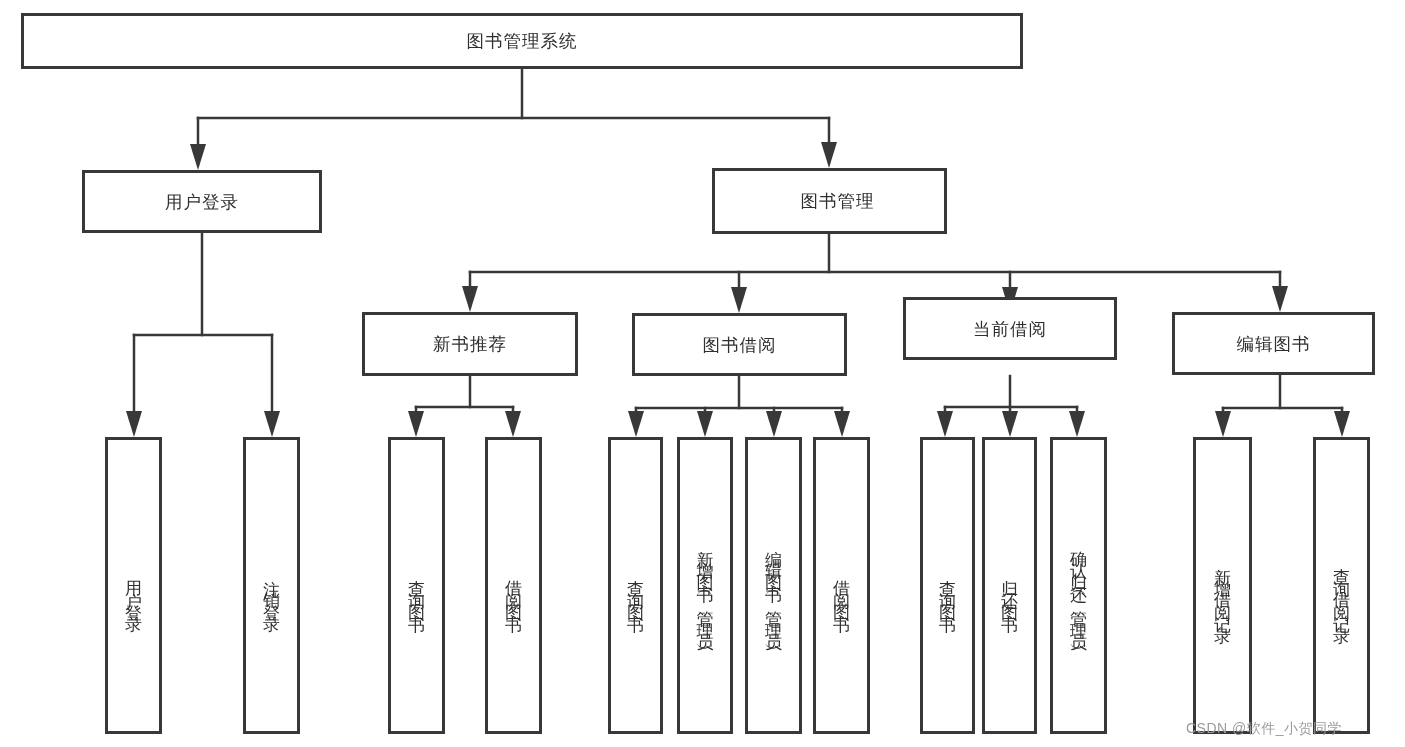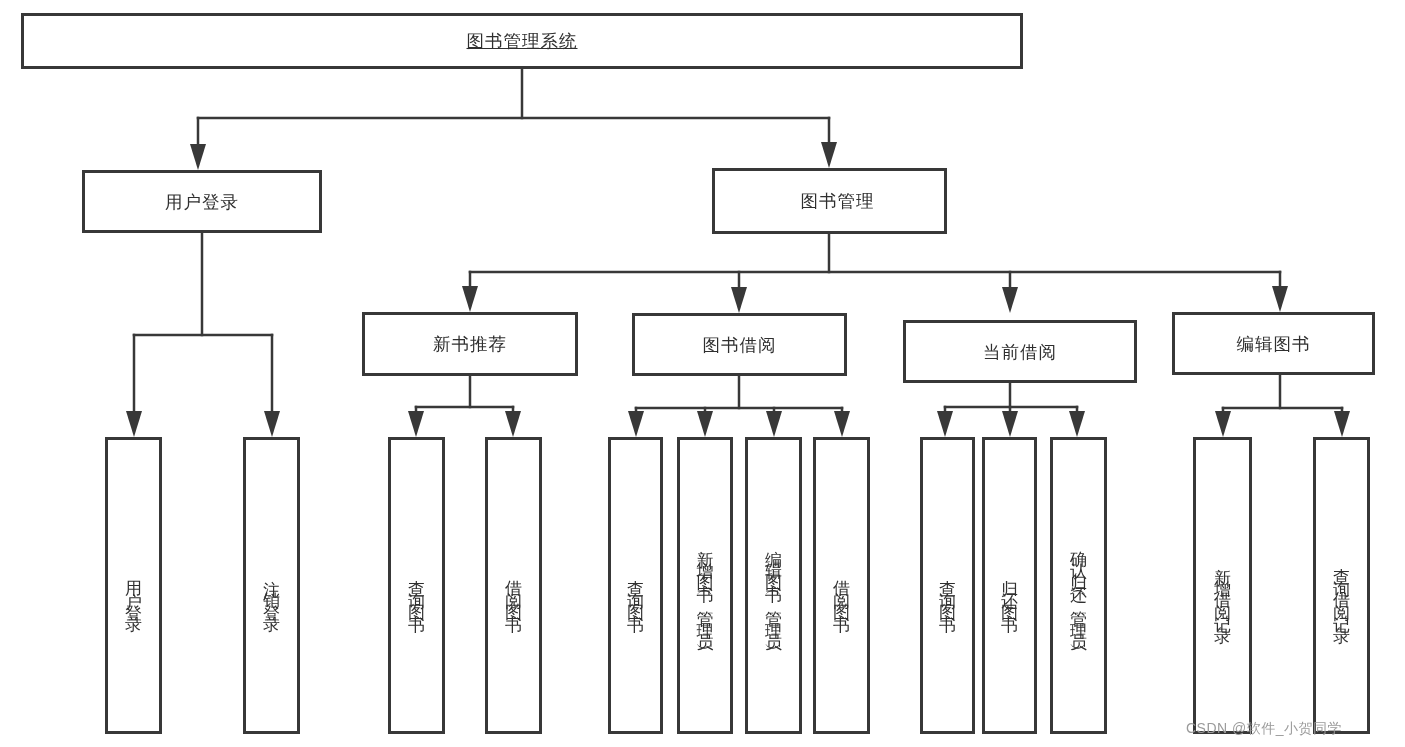--- a/index.html
+++ b/index.html
@@ -105,28 +105,28 @@
       <line x1="1010" y1="407" x2="1010" y2="417" stroke="#383838" stroke-width="2.5" stroke-linecap="square"></line>
       <polygon points="1002,411 1018,411 1010,437" fill="#383838"></polygon>
       <line x1="1077" y1="407" x2="1077" y2="417" stroke="#383838" stroke-width="2.5" stroke-linecap="square"></line>
       <polygon points="1069,411 1085,411 1077,437" fill="#383838"></polygon>
       <line x1="1223" y1="408" x2="1223" y2="417" stroke="#383838" stroke-width="2.5" stroke-linecap="square"></line>
       <polygon points="1215,411 1231,411 1223,437" fill="#383838"></polygon>
       <line x1="1342" y1="408" x2="1342" y2="417" stroke="#383838" stroke-width="2.5" stroke-linecap="square"></line>
       <polygon points="1334,411 1350,411 1342,437" fill="#383838"></polygon>
     </svg>
 
-  <div class="box h" style="left:21px; top:13px; width:1002px; height:56px;text-decoration:underline;">图书管理系统</div>
+  <div class="box h" style="left:21px; top:13px; width:1002px; height:56px;">图书管理系统</div>
 
   <div class="box h" style="left:82px; top:170px; width:240px; height:63px;">用户登录</div>
   <div class="box h" style="left:712px; top:168px; width:235px; height:66px;padding-left:16px;">图书管理</div>
 
   <div class="box h" style="left:632px; top:313px; width:215px; height:63px;">图书借阅</div>
   <div class="box h" style="left:362px; top:312px; width:216px; height:64px;">新书推荐</div>
-  <div class="box h" style="left:903px; top:320px; width:234px; height:63px;">当前借阅</div>
+  <div class="box h" style="left:903px; top:297px; width:214px; height:63px;">当前借阅</div>
   <div class="box h" style="left:1172px; top:312px; width:203px; height:63px;">编辑图书</div>
 
   <div class="box v" style="left:105px; top:437px; width:57px; height:297px;">用户登录</div>
   <div class="box v" style="left:243px; top:437px; width:57px; height:297px;">注销登录</div>
   <div class="box v" style="left:388px; top:437px; width:57px; height:297px;">查询图书</div>
   <div class="box v" style="left:485px; top:437px; width:57px; height:297px;">借阅图书</div>
   <div class="box v" style="left:608px; top:437px; width:55px; height:297px;">查询图书</div>
   <div class="box v" style="left:677px; top:437px; width:56px; height:297px;">新增图书（管理员）</div>
   <div class="box v" style="left:745px; top:437px; width:57px; height:297px;">编辑图书（管理员）</div>
   <div class="box v" style="left:813px; top:437px; width:57px; height:297px;">借阅图书</div>

